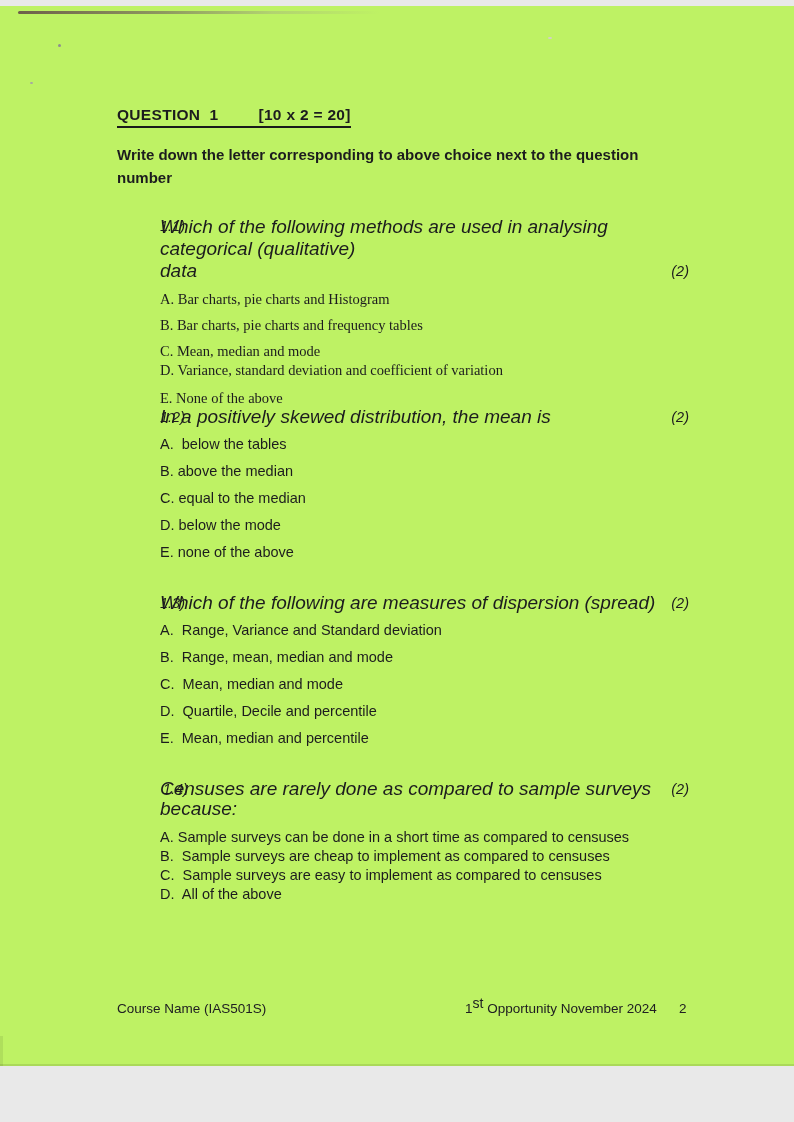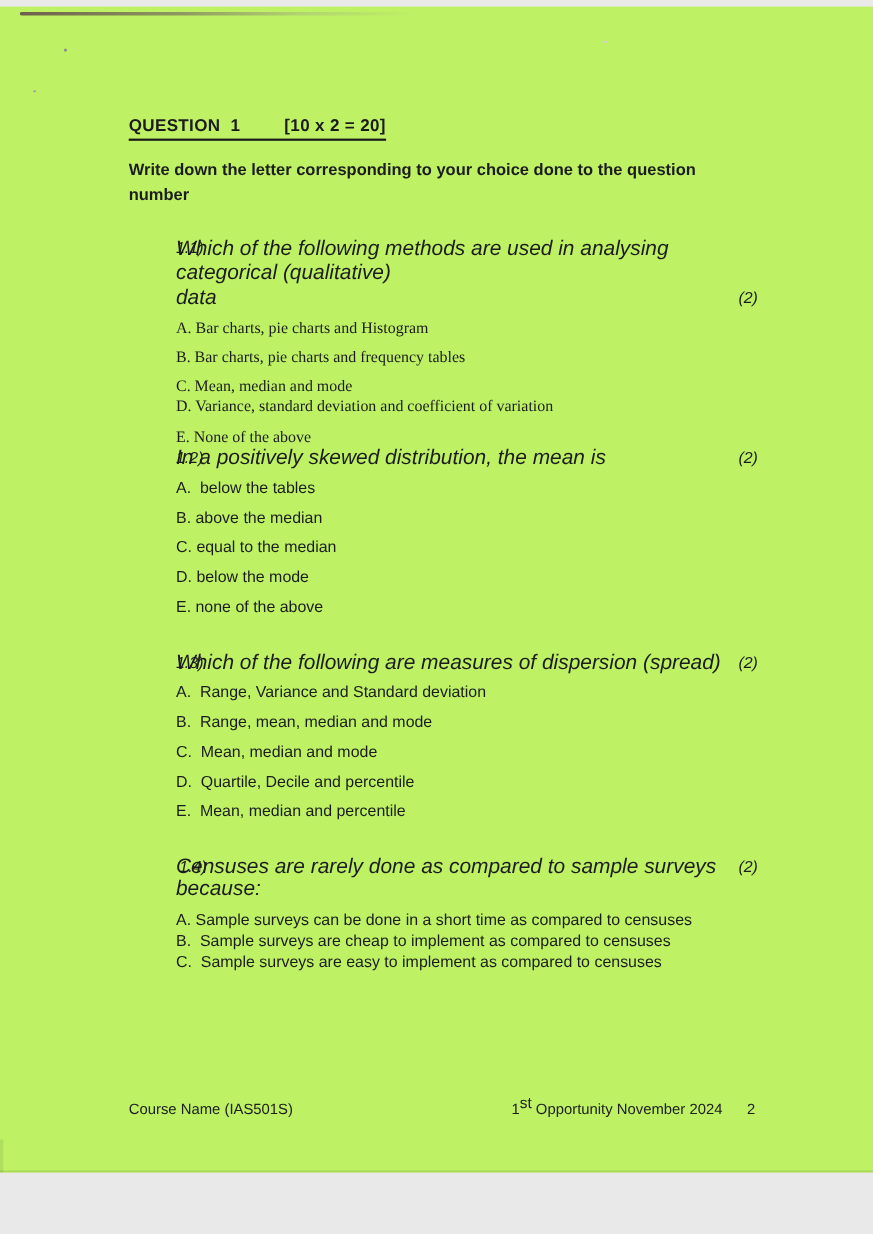--- a/index.html
+++ b/index.html
@@ -96,21 +96,21 @@
   <div class="speck s3"></div>
   <div class="speck s4"></div>
   <div class="edge-left"></div>
   <div class="edge-bottom"></div>
 
   <div class="qheader">
     <span>QUESTION  1</span>
     <span>[10 x 2 = 20]</span>
   </div>
 
-  <div class="instruction">Write down the letter corresponding to your choice done to the question
+  <div class="instruction">Write down the letter corresponding to above choice next to the question
 number</div>
 
   <div class="question q0">
     <div class="qrow">
       <span class="qnum">1.1)</span>
       <span class="qtext">Which of the following methods are used in analysing categorical (qualitative)
 data</span>
       <span class="marks">(2)</span>
     </div>
     <div class="options">
@@ -155,20 +155,21 @@
   <div class="question q3">
     <div class="qrow">
       <span class="qnum">1.4)</span>
       <span class="qtext">Censuses are rarely done as compared to sample surveys because:</span>
       <span class="marks">(2)</span>
     </div>
     <div class="options">
       <span class="option">A. Sample surveys can be done in a short time as compared to censuses</span>
       <span class="option">B.  Sample surveys are cheap to implement as compared to censuses</span>
       <span class="option">C.  Sample surveys are easy to implement as compared to censuses</span>
+      <span class="option">D.  All of the above</span>
     </div>
   </div>
 
   <div class="footer">
     <span class="f-left">Course Name (IAS501S)</span>
     <span class="f-right"><span>1</span><sup>st</sup><span> Opportunity November 2024</span></span>
     <span class="f-page">2</span>
   </div>
 
 </div>

